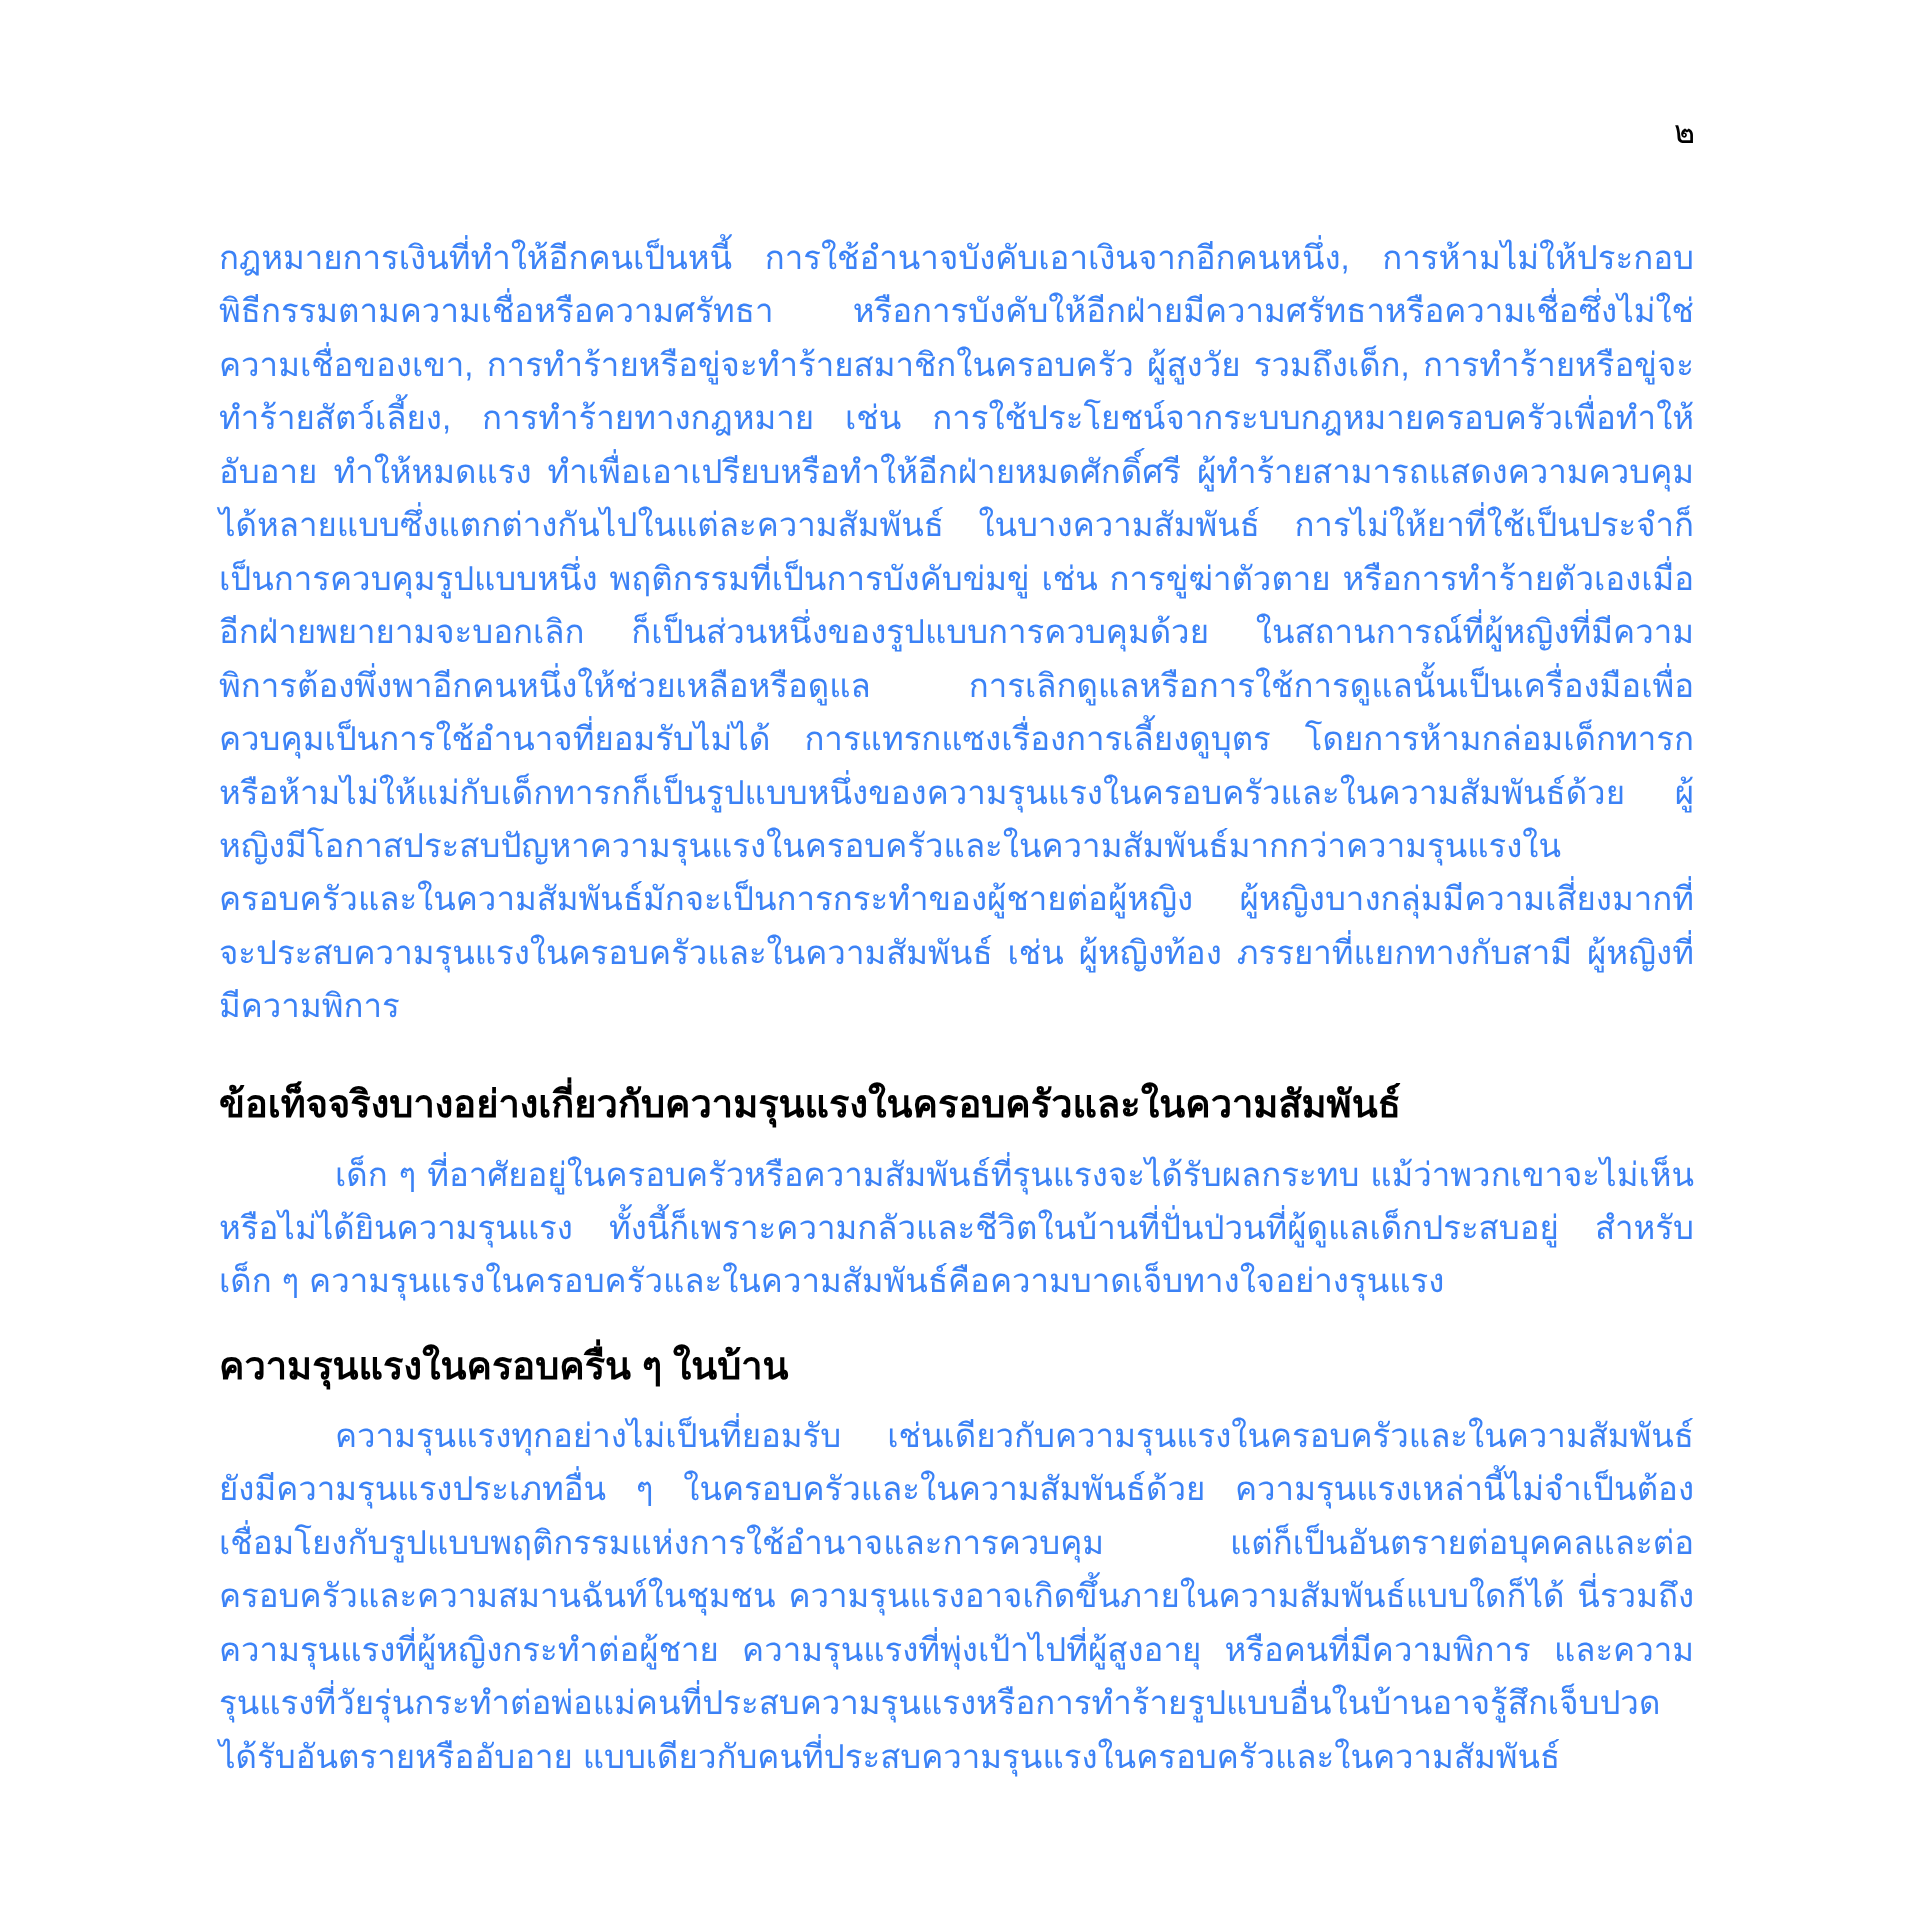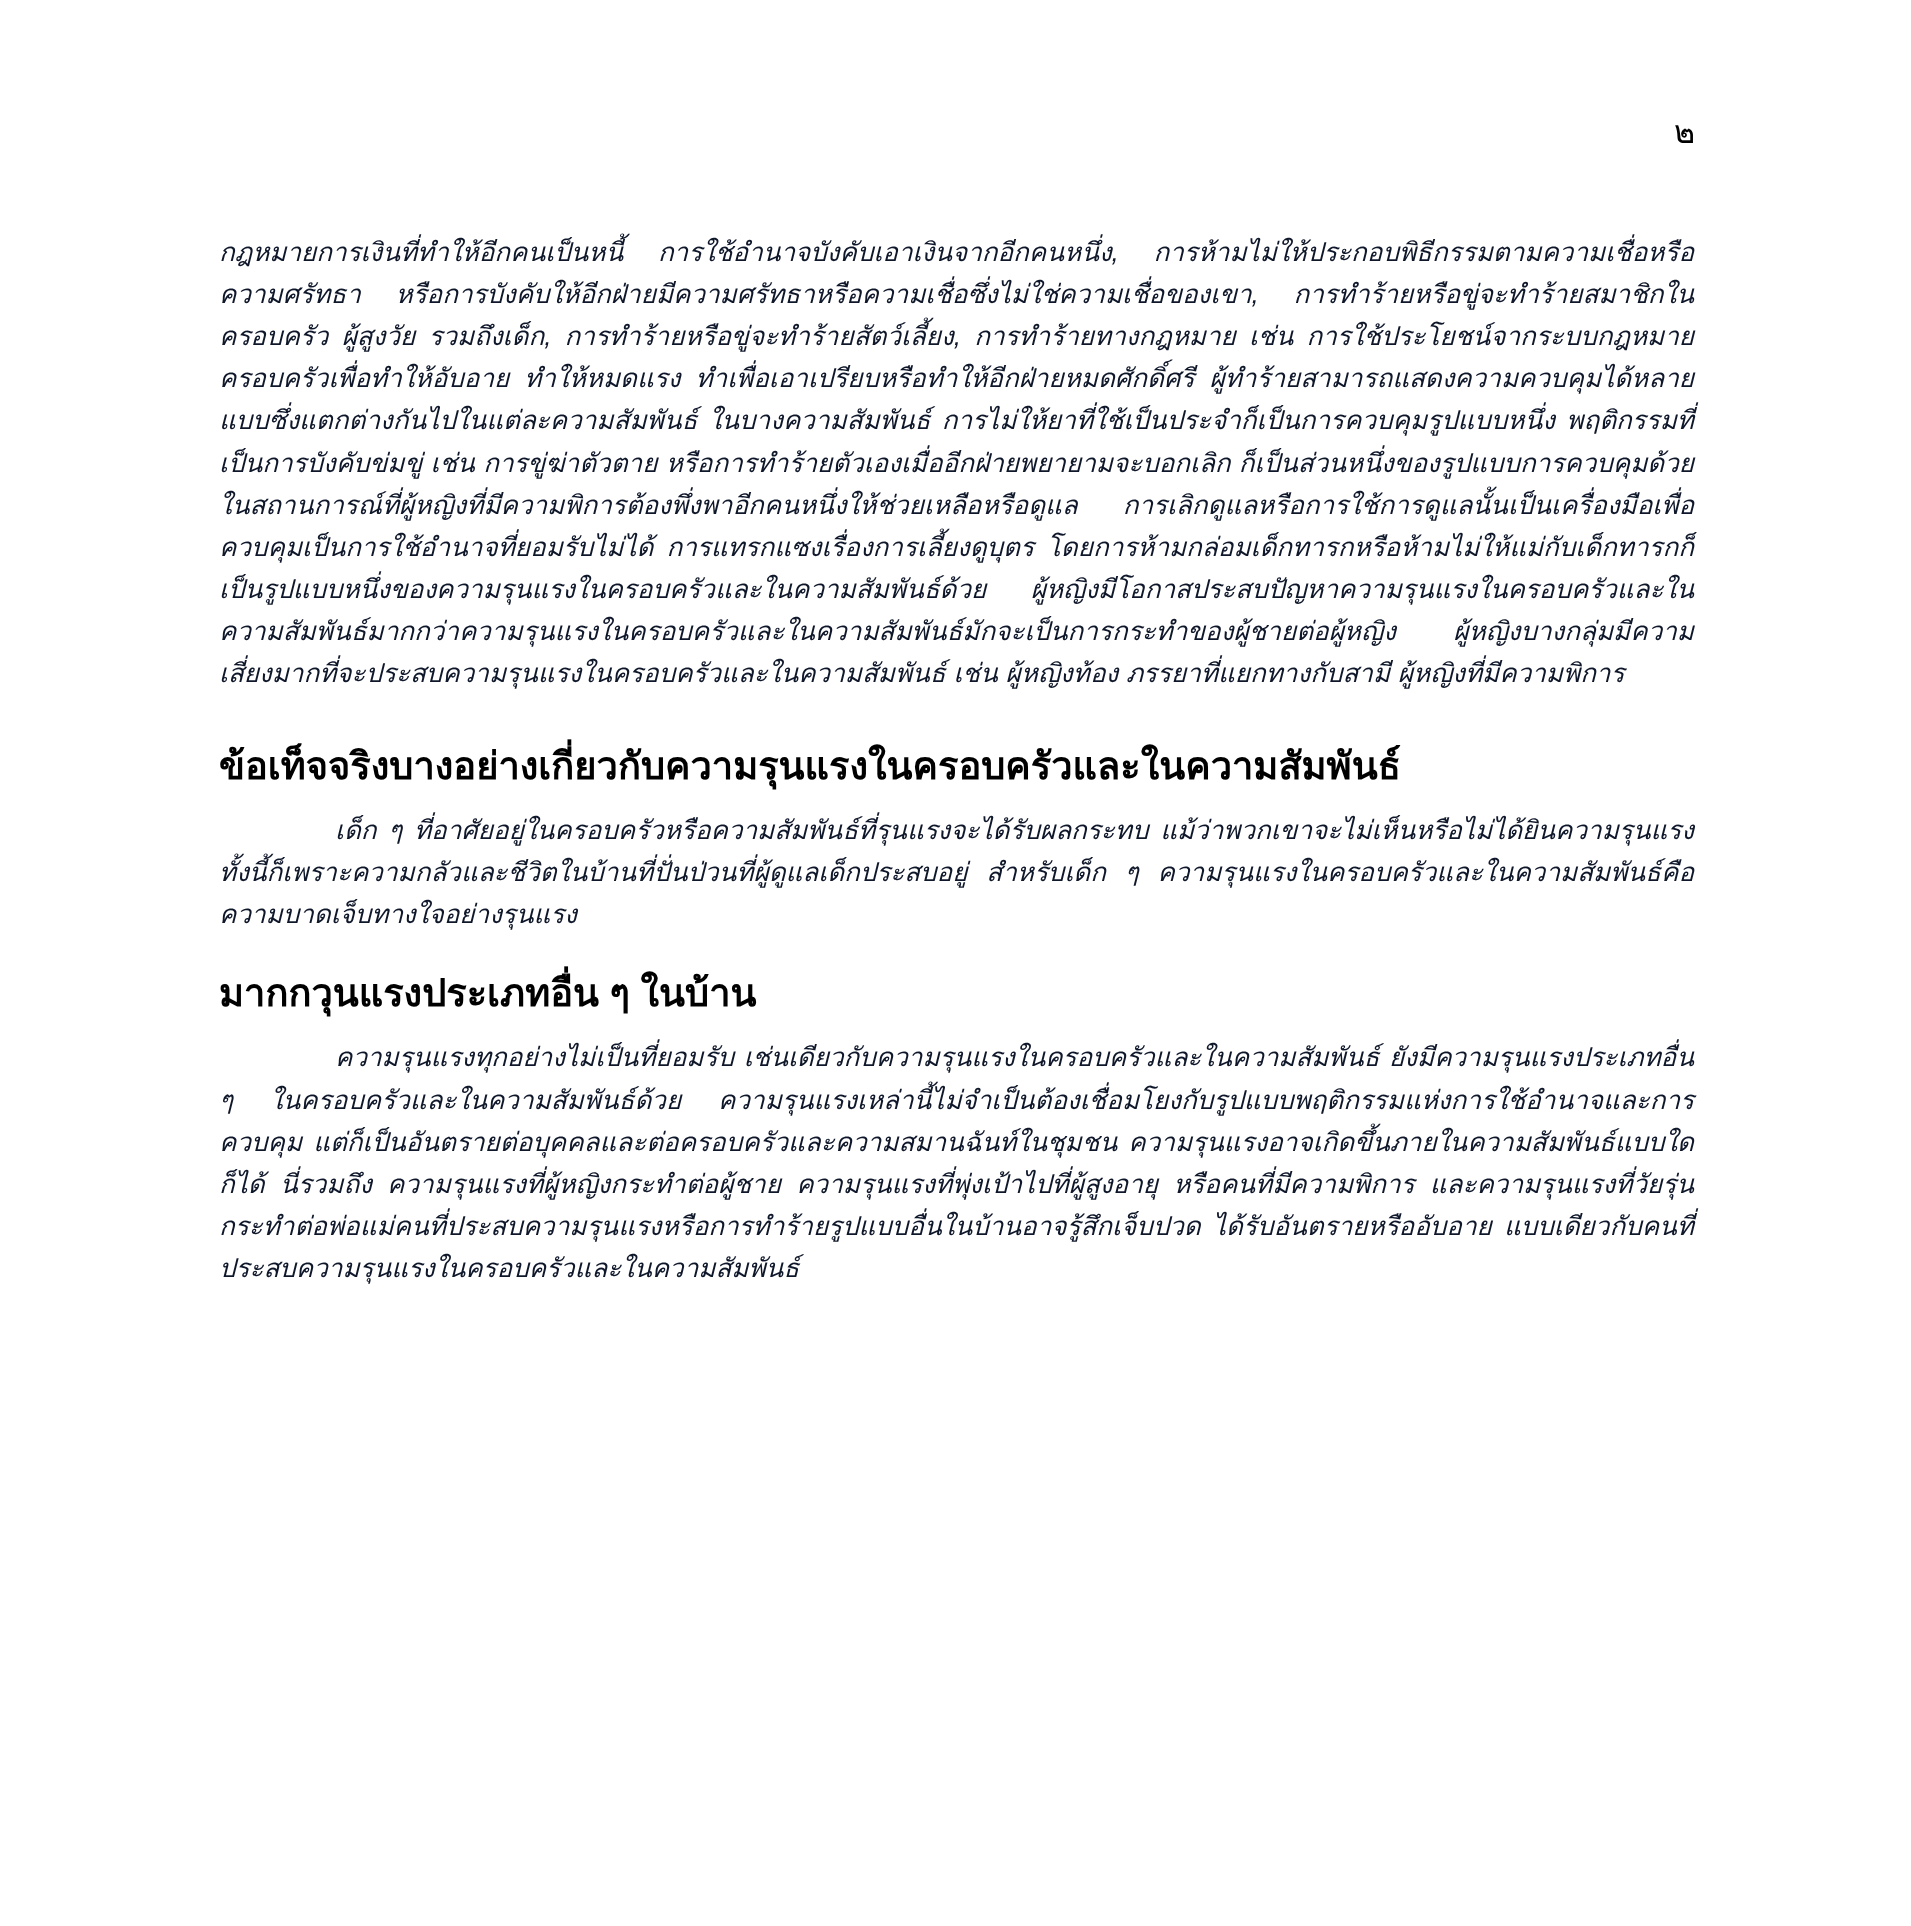--- a/index.html
+++ b/index.html
@@ -29,30 +29,29 @@
     letter-spacing: 0;
   }
   
   .content {
     position: absolute;
     left: 219px;
     top: 231px;
     width: 1475px;
   }
   .para {
-    font-size: 26px;
+    font-size: 33px;
     line-height: 1.62;
-    color: #0f172a;
+    color: #3b82f6;
     text-align: justify;
     text-justify: inter-word;
     margin: 0 0 0 0;
     word-spacing: 0.02em;
     -webkit-hyphens: none;
     hyphens: none;
-    font-style: italic;
   }
   .para.intro {
     margin-bottom: 20px;
   }
   .para.indent {
     text-indent: 116px;
   }
   .heading {
     font-size: 38px;
     line-height: 1.62;
@@ -82,21 +81,21 @@
 
     <div class="spacer-sm"></div>
 
 
 
 
     <p class="para indent">เด็ก ๆ ที่อาศัยอยู่ในครอบครัวหรือความสัมพันธ์ที่รุนแรงจะได้รับผลกระทบ แม้ว่าพวกเขาจะไม่เห็นหรือไม่ได้ยินความรุนแรง  ทั้งนี้ก็เพราะความกลัวและชีวิตในบ้านที่ปั่นป่วนที่ผู้ดูแลเด็กประสบอยู่  สำหรับเด็ก ๆ ความรุนแรงในครอบครัวและในความสัมพันธ์คือความบาดเจ็บทางใจอย่างรุนแรง</p>
 
     <div class="spacer-lg"></div>
 
-    <div class="heading">มากกวุนแรงประเภทอื่น ๆ ในบ้าน</div>
+    <div class="heading">ความรุนแรงในครอบครื่น ๆ ในบ้าน</div>
 
     <div class="spacer-sm"></div>
 
     <p class="para indent">ความรุนแรงทุกอย่างไม่เป็นที่ยอมรับ เช่นเดียวกับความรุนแรงในครอบครัวและในความสัมพันธ์ ยังมีความรุนแรงประเภทอื่น ๆ ในครอบครัวและในความสัมพันธ์ด้วย  ความรุนแรงเหล่านี้ไม่จำเป็นต้องเชื่อมโยงกับรูปแบบพฤติกรรมแห่งการใช้อำนาจและการควบคุม  แต่ก็เป็นอันตรายต่อบุคคลและต่อครอบครัวและความสมานฉันท์ในชุมชน  ความรุนแรงอาจเกิดขึ้นภายในความสัมพันธ์แบบใดก็ได้  นี่รวมถึง ความรุนแรงที่ผู้หญิงกระทำต่อผู้ชาย  ความรุนแรงที่พุ่งเป้าไปที่ผู้สูงอายุ หรือคนที่มีความพิการ และความรุนแรงที่วัยรุ่นกระทำต่อพ่อแม่คนที่ประสบความรุนแรงหรือการทำร้ายรูปแบบอื่นในบ้านอาจรู้สึกเจ็บปวด ได้รับอันตรายหรืออับอาย แบบเดียวกับคนที่ประสบความรุนแรงในครอบครัวและในความสัมพันธ์</p>
 
   </div>
 </div>
 
 
 </body></html>

